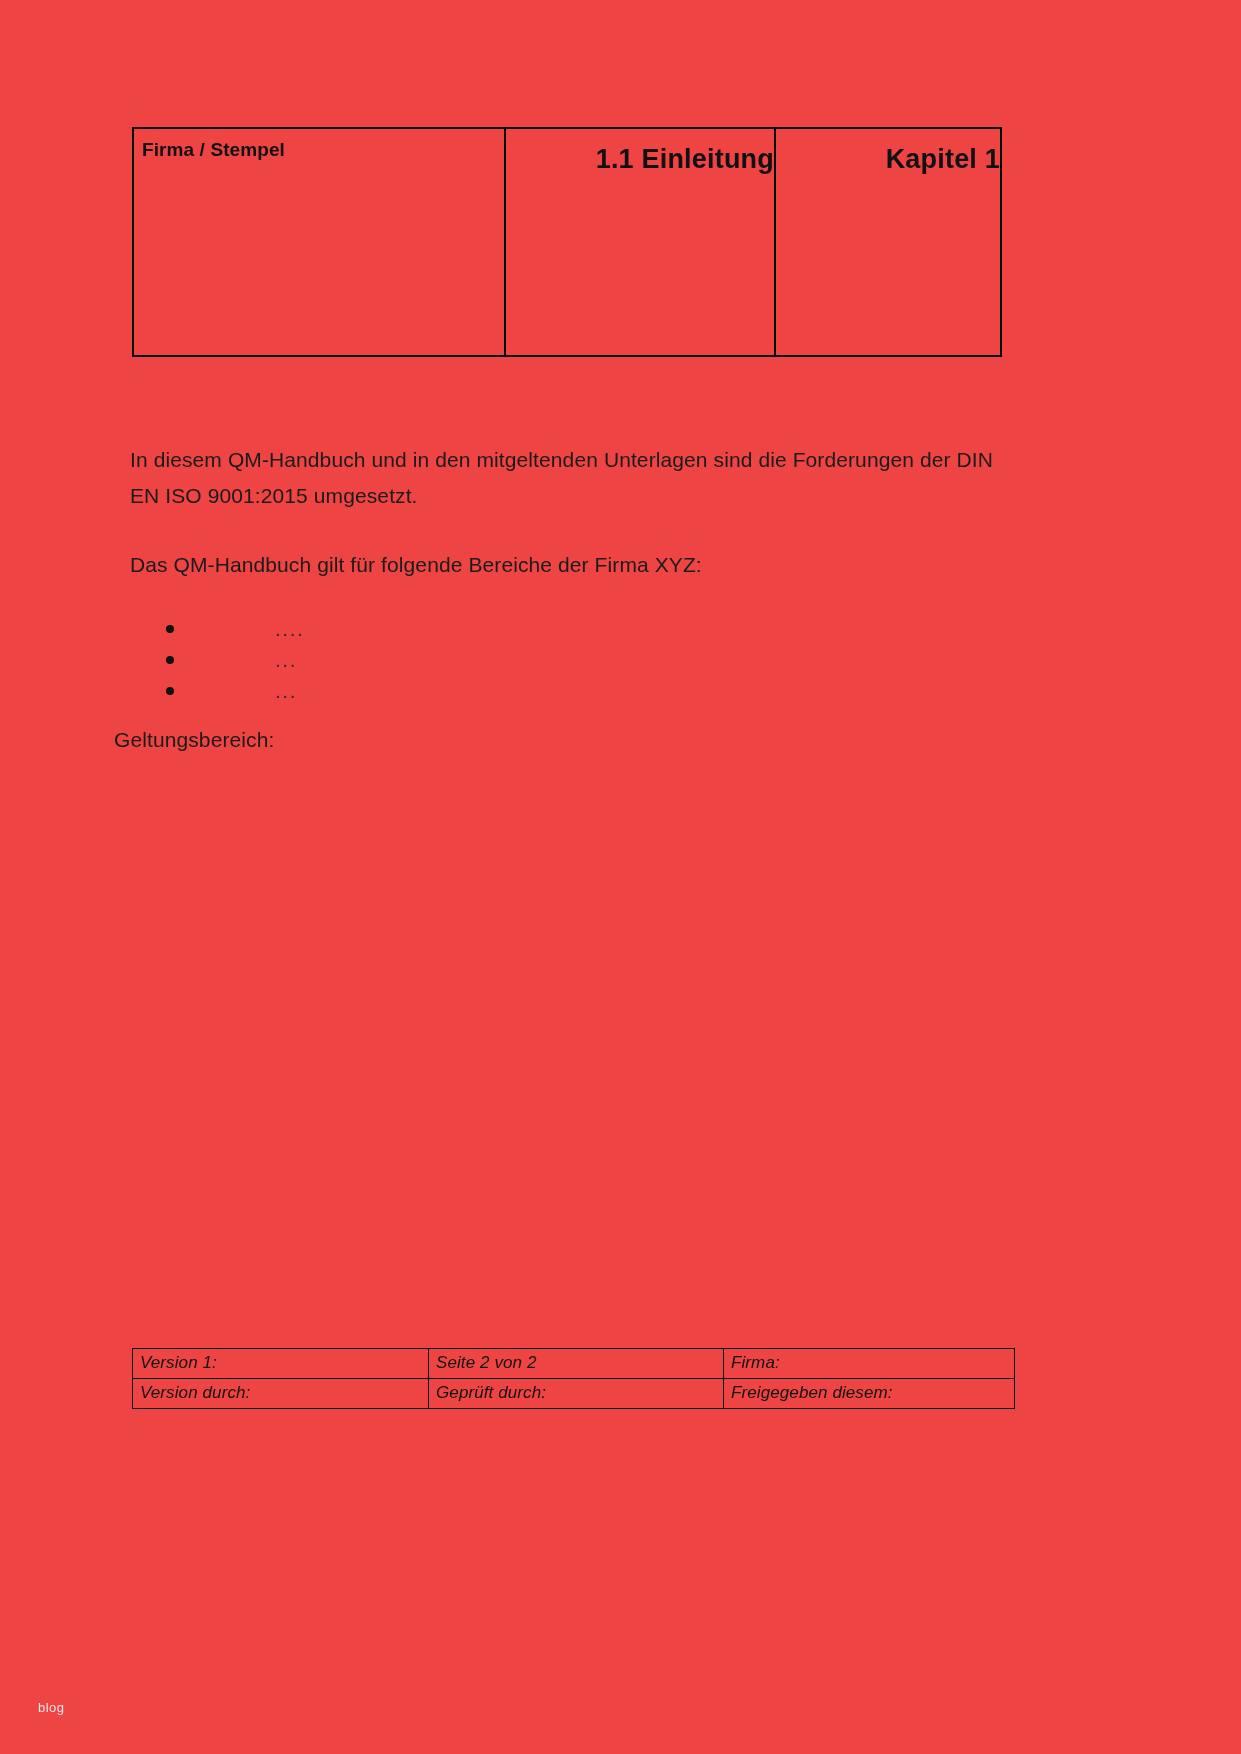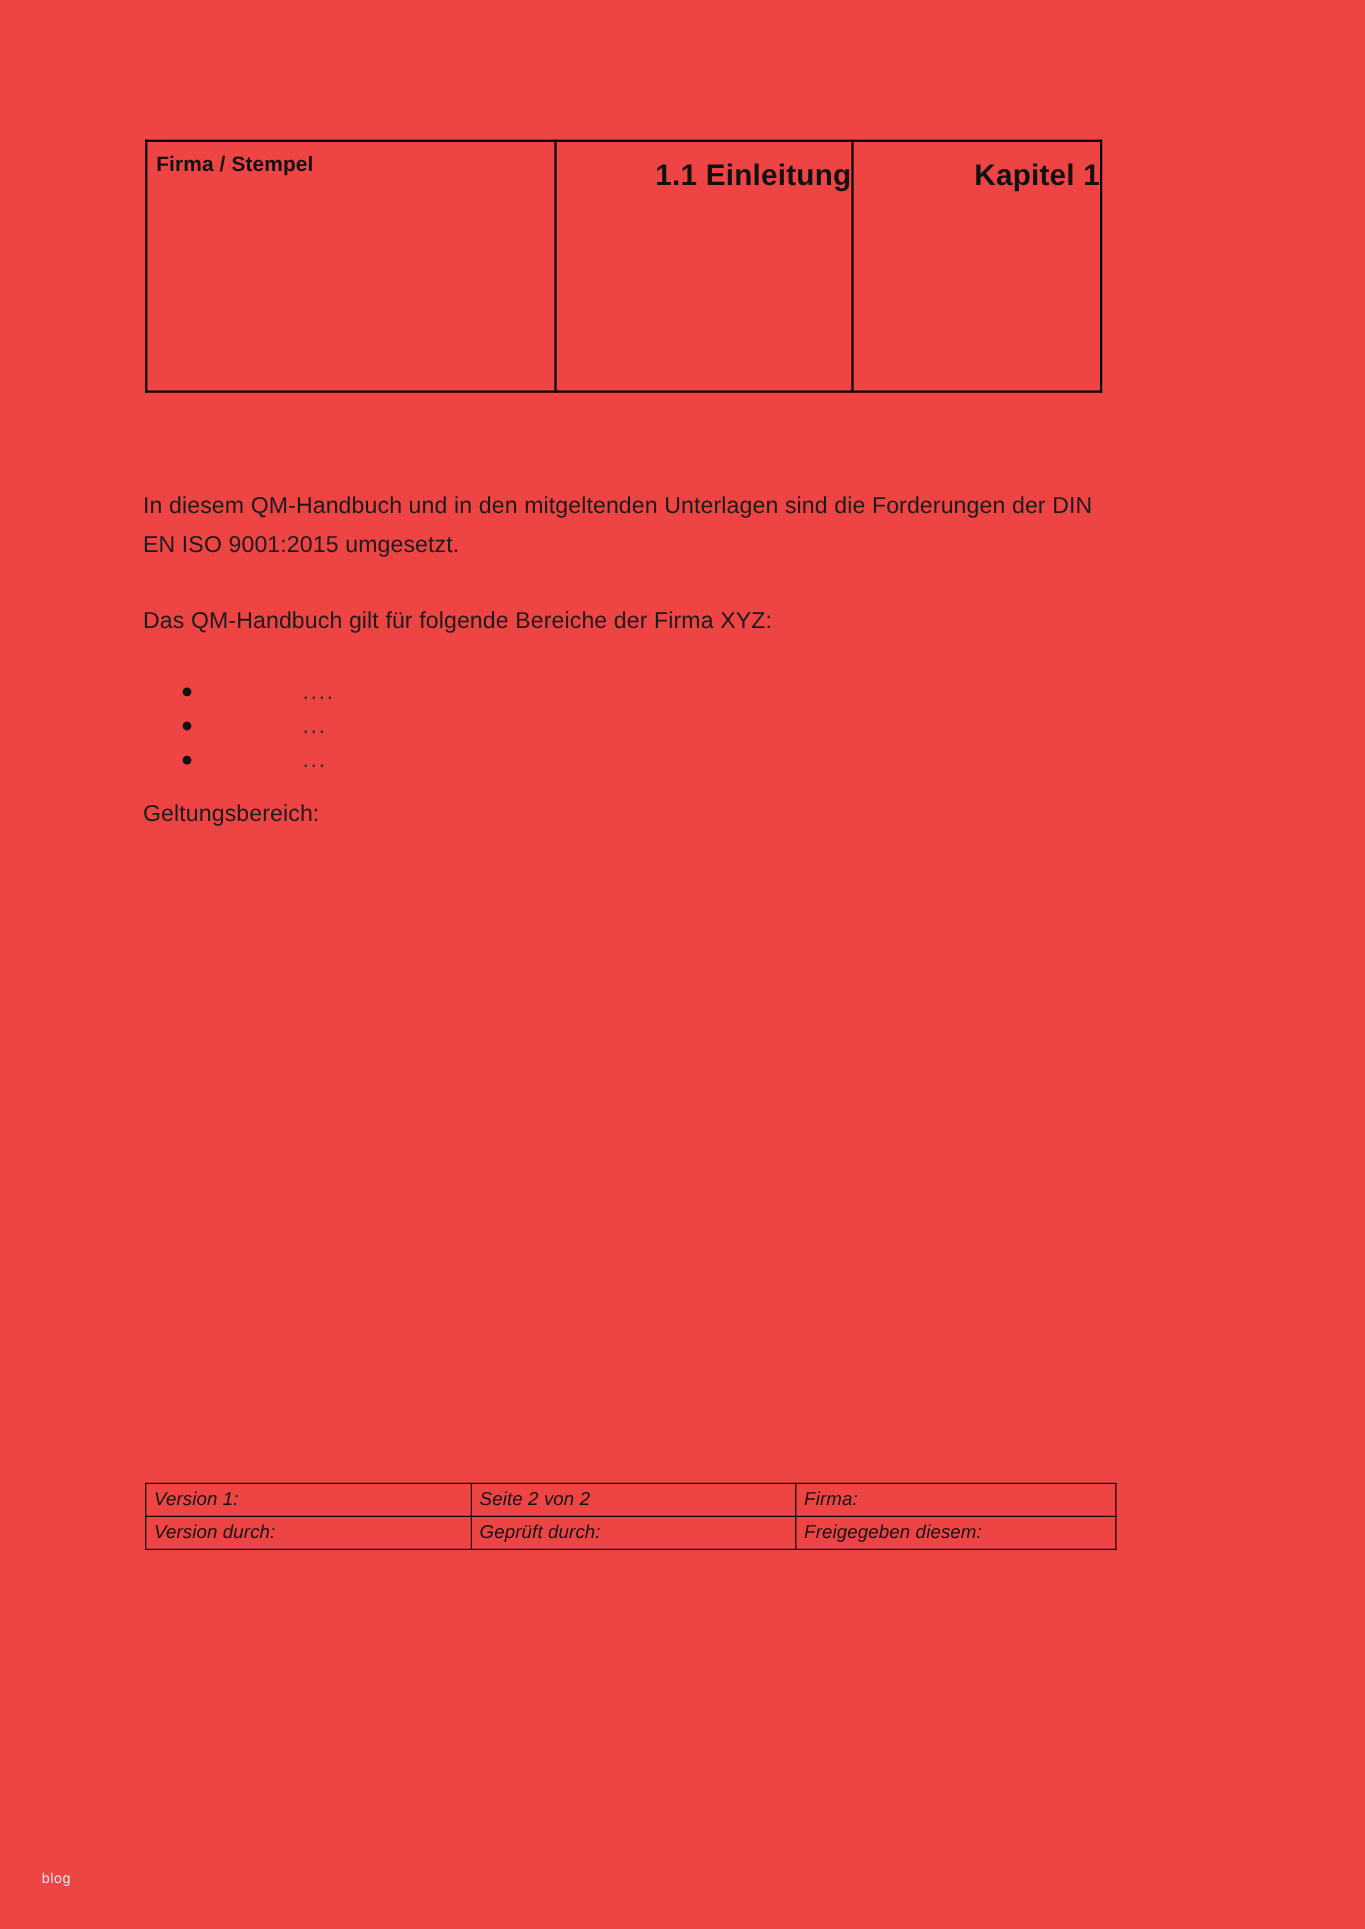--- a/index.html
+++ b/index.html
@@ -101,21 +101,21 @@
     position: absolute;
     left: 145px;
     top: 0;
     font-size: 21px;
     letter-spacing: 1.5px;
     color: #303030;
   }
 
   .geltung {
     position: absolute;
-    left: 130px;
+    left: 114px;
     top: 728px;
     font-size: 21px;
     color: #1b1b1b;
     letter-spacing: 0.1px;
   }
 
   
   .footer-table {
     position: absolute;
     left: 132px;

